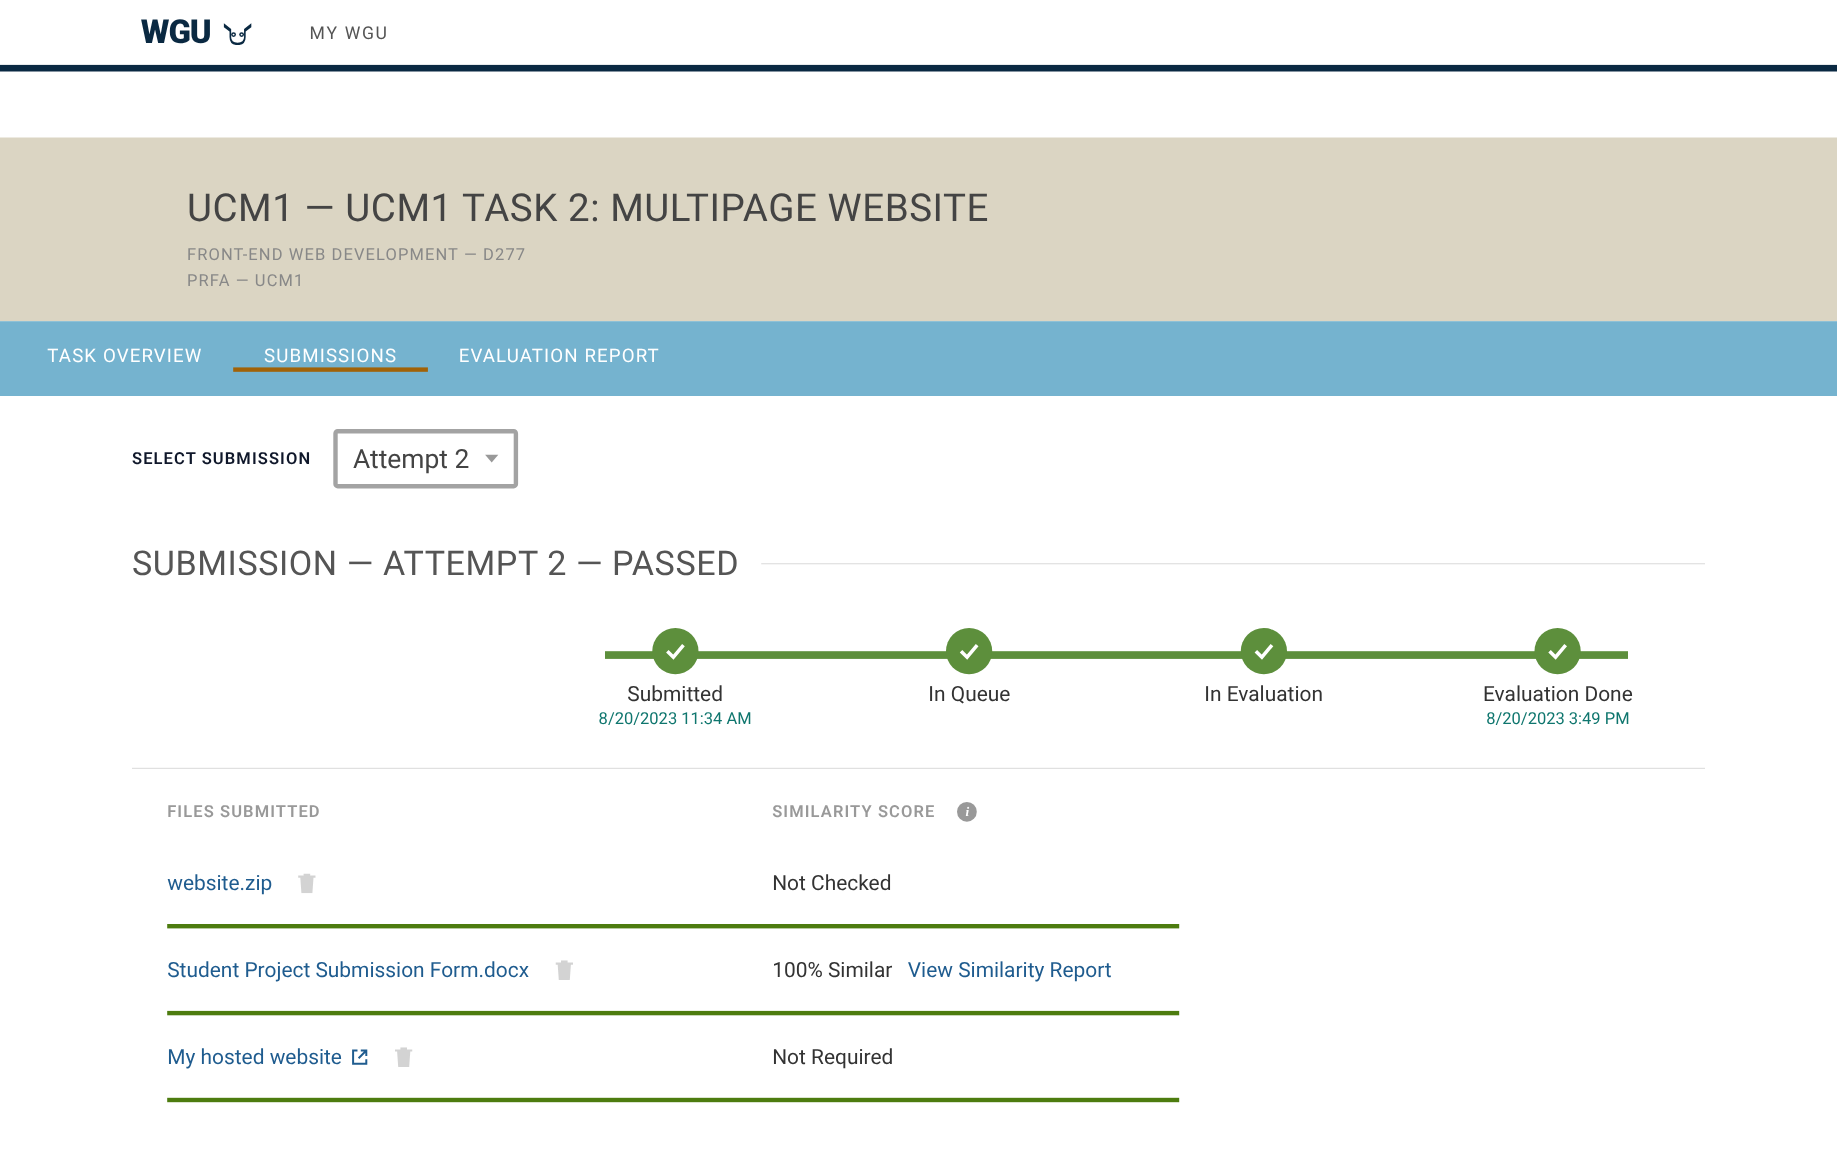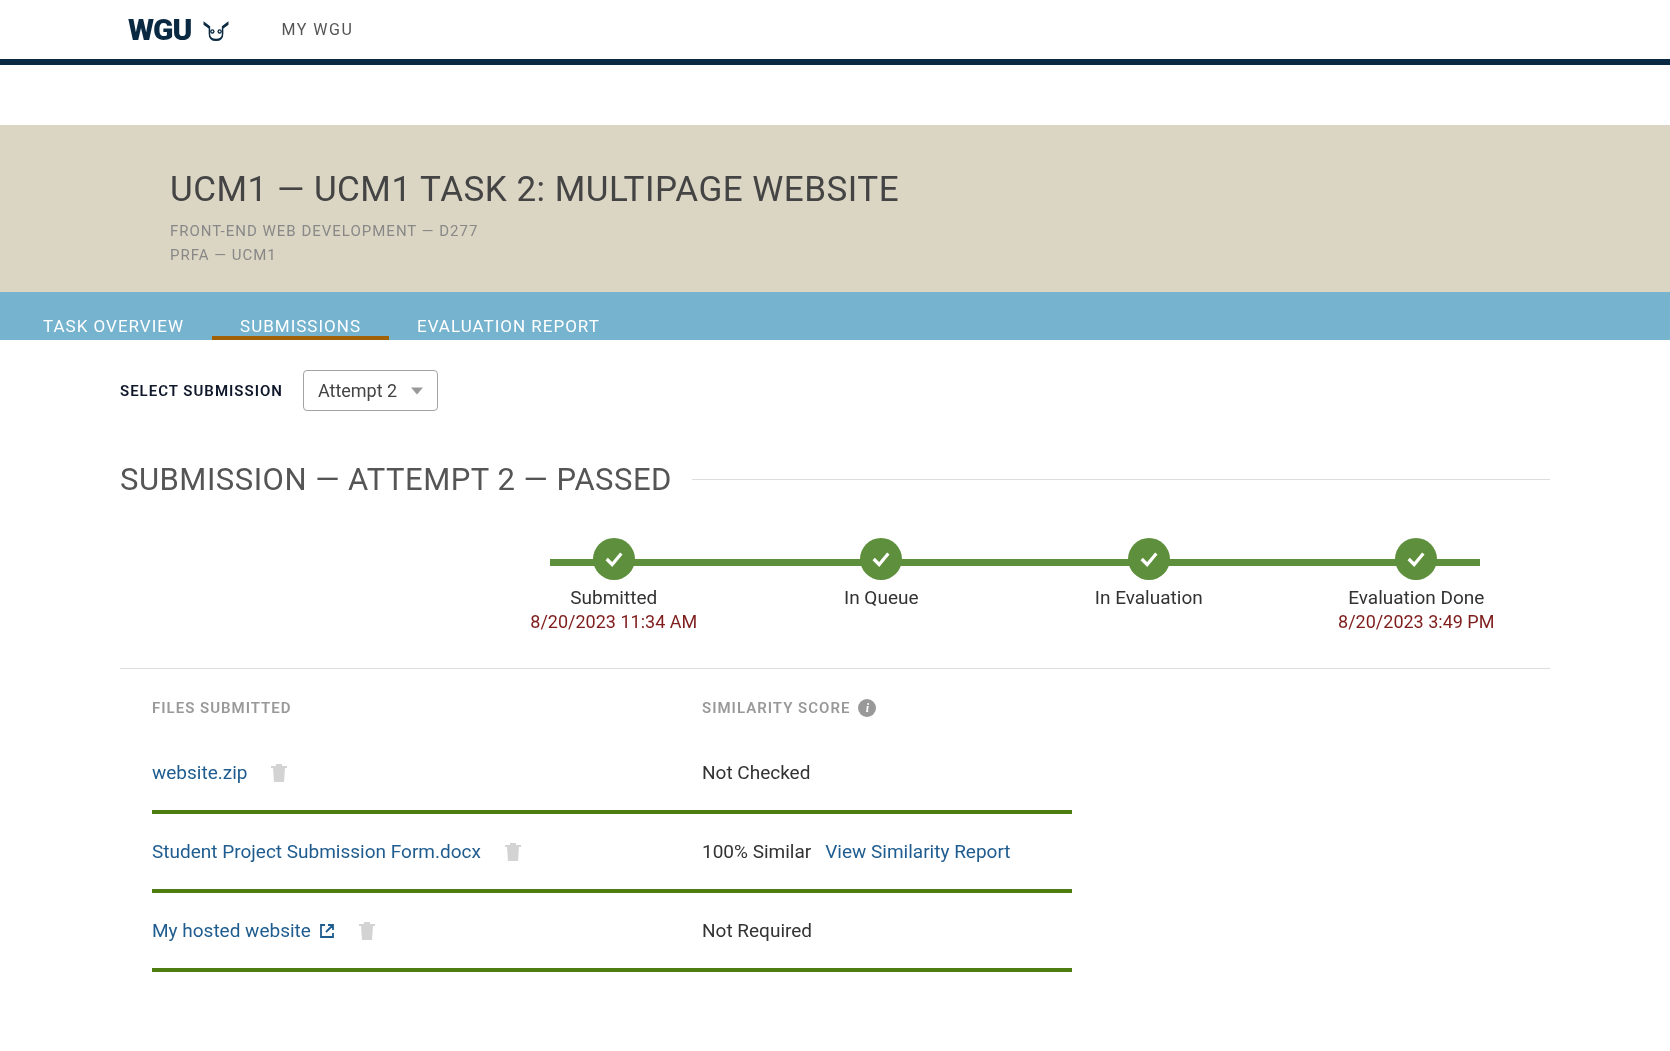--- a/index.html
+++ b/index.html
@@ -62,23 +62,23 @@
     }
     .page-subtitle2 {
       font-size: 15px;
       color: #888;
       letter-spacing: 1px;
       text-transform: uppercase;
     }
     .tab-bar {
       background: #75b3cf;
       display: flex;
-      align-items: flex-end;
+      align-items: center;
       padding: 0 15px;
-      height: 48px;
+      height: 68px;
     }
     .tab {
       padding: 0 28px;
       display: flex;
       align-items: center;
       color: #fff;
       font-size: 17px;
       letter-spacing: 1px;
       font-weight: 400;
       cursor: pointer;
@@ -97,24 +97,24 @@
       gap: 20px;
       margin-bottom: 50px;
     }
     .select-label {
       font-size: 15px;
       color: #0f172a;
       letter-spacing: 1px;
       font-weight: 600;
     }
     .select-box {
-      border: 1px solid #a3a3a3;
+      border: 4px solid #a3a3a3;
       border-radius: 4px;
       padding: 9px 40px 9px 14px;
-      font-size: 18px;
+      font-size: 24px;
       color: #444;
       position: relative;
       cursor: pointer;
       background: #fff;
     }
     .select-box::after {
       content: '';
       position: absolute;
       right: 14px;
       top: 50%;
@@ -180,22 +180,22 @@
     .check {
       width: 22px;
       height: 22px;
     }
     .step-label {
       font-size: 19px;
       color: #333;
       margin-bottom: 2px;
     }
     .step-date {
-      font-size: 18px;
-      color: #7f1d1d;
+      font-size: 15px;
+      color: #0f766e;
     }
     .files-section {
       max-width: 920px;
       margin-left: 32px;
     }
     .files-header-row {
       display: flex;
       margin-bottom: 18px;
     }
     .files-col-header {
@@ -204,21 +204,21 @@
       letter-spacing: 1px;
       font-weight: 600;
     }
     .files-col-left {
       width: 550px;
     }
     .files-col-right {
       flex: 1;
       display: flex;
       align-items: center;
-      gap: 8px;
+      gap: 20px;
     }
     .info-icon {
       width: 18px;
       height: 18px;
       border-radius: 50%;
       background: #999;
       color: #fff;
       display: inline-flex;
       align-items: center;
       justify-content: center;

